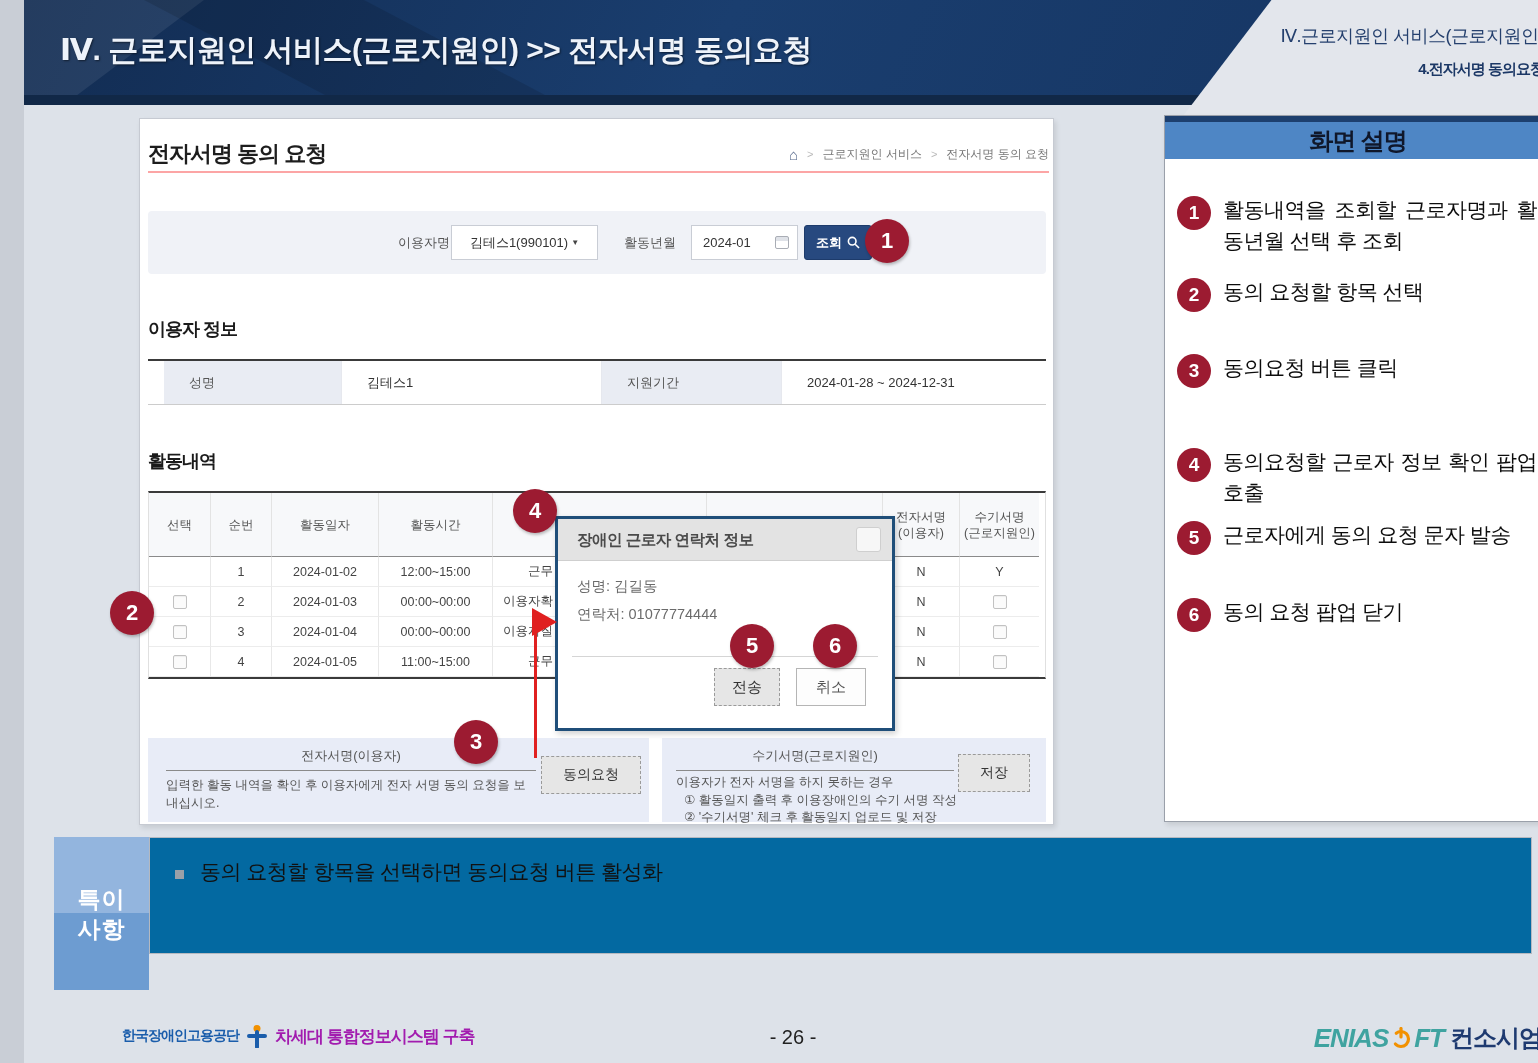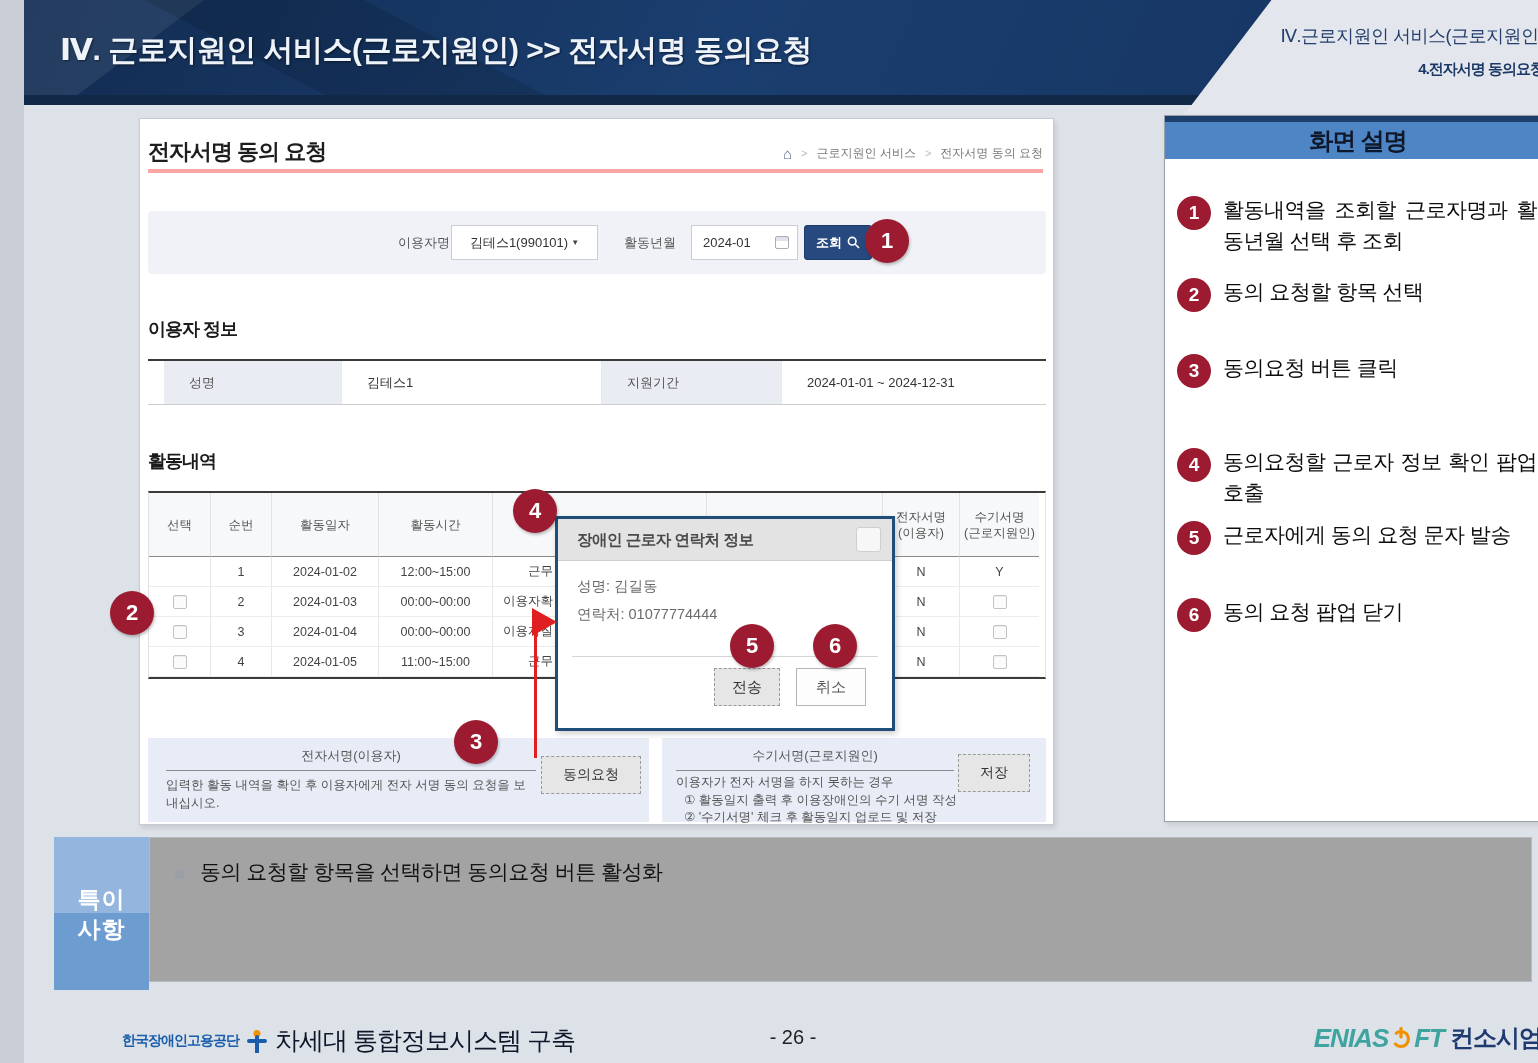--- a/index.html
+++ b/index.html
@@ -17,22 +17,22 @@
   .hdr-strip { position:absolute; left:0; top:95px; width:1538px; height:10px; background:#112847; }
   .slide-title { position:absolute; left:36px; top:30px; color:#eef3fa; font-size:30px; font-weight:bold; letter-spacing:-0.5px; text-shadow:1px 1px 2px rgba(0,0,0,0.5); }
   .hdr-corner { position:absolute; right:0; top:0; width:398px; height:115px; background:#e3e6ec;
     clip-path:polygon(27% 0,100% 0,100% 100%,5% 100%); }
   .corner-l1 { position:absolute; right:18px; top:24px; color:#25406e; font-size:18px; letter-spacing:-0.5px; }
   .corner-l2 { position:absolute; right:18px; top:60px; color:#1c3866; font-size:15px; font-weight:800; letter-spacing:-1px; }
 
   
   .shot { position:absolute; left:115px; top:118px; width:915px; height:707px; background:#fff;
     border:1px solid #c6cad2; box-shadow:2px 3px 5px rgba(0,0,0,0.10); }
-  .page-head { position:absolute; left:8px; right:10px; top:18px; height:36px; border-bottom:4px solid #fca5a5;
-    display:flex; justify-content:space-between; }
+  .page-head { position:absolute; left:8px; right:4px; top:18px; height:36px; border-bottom:2px solid #fca5a5;
+    display:flex; align-items:center; justify-content:space-between; }
   .page-title { font-size:22px; font-weight:bold; color:#1d1d1d; letter-spacing:-1px; }
   .breadcrumb { display:flex; align-items:center; gap:9px; font-size:12px; color:#777; }
   .bc-home { color:#55688b; font-size:15px; line-height:1; }
   .bc-sep { color:#b9b9b9; font-size:11px; }
 
   .searchbar { position:absolute; left:8px; top:92px; width:898px; height:63px; background:#f0f2f7; border-radius:4px; }
   .sb-label { position:absolute; top:23px; font-size:13px; color:#555; }
   .sb-lab1 { left:250px; }
   .sb-lab2 { left:476px; }
   .sb-select { position:absolute; left:303px; top:14px; width:147px; height:35px; background:#fff; border:1px solid #c9cdd5;
@@ -117,28 +117,28 @@
   .sb-item { position:absolute; left:12px; right:14px; display:flex; gap:12px; align-items:flex-start; }
   .sb-badge { flex:0 0 34px; width:34px; height:34px; border-radius:50%; background:#9c1b31; color:#fff; font-size:19px; font-weight:bold;
     display:flex; align-items:center; justify-content:center; margin-top:2px; }
   .sb-text { font-size:21px; color:#0c0c0c; line-height:31px; letter-spacing:-0.5px; text-align:justify; }
   .it1 { top:78px; } .it2 { top:160px; } .it3 { top:236px; } .it4 { top:330px; } .it5 { top:403px; } .it6 { top:480px; }
 
   
   .notes-label { position:absolute; left:30px; top:837px; width:95px; height:153px;
     background:linear-gradient(#93b5de 0 50%,#6d9cd1 50% 100%);
     display:flex; flex-direction:column; align-items:center; justify-content:center; color:#fff; font-size:23px; font-weight:bold; line-height:30px; letter-spacing:1px; }
-  .notes-body { position:absolute; left:125px; top:837px; width:1383px; height:145px; background:#a3a3a3; border:1px solid #b5b9c0; }
+  .notes-body { position:absolute; left:125px; top:837px; width:1383px; height:117px; background:#0369a1; border:1px solid #b5b9c0; }
   .notes-bullet { position:absolute; left:25px; top:32px; width:9px; height:9px; background:#9aa0a8; }
   .notes-text { position:absolute; left:50px; top:20px; font-size:21px; color:#111; letter-spacing:-0.5px; }
 
   
   .footer-left { position:absolute; left:98px; top:1024px; display:flex; align-items:center; gap:8px; }
   .org-name { font-size:14px; font-weight:bold; color:#1a5dab; letter-spacing:-1px; }
-  .project-name { font-size:25px; font-weight:normal; color:#0f172a; letter-spacing:-1px; }
+  .project-name { font-size:17px; font-weight:bold; color:#a21caf; letter-spacing:-1px; }
   .page-num { position:absolute; left:0; right:0; top:1026px; text-align:center; font-size:20px; color:#222; }
   .footer-right { position:absolute; right:20px; top:1022px; display:flex; align-items:center; gap:2px; }
   .logo-en { font-size:26px; font-weight:bold; color:#3fa3a0; letter-spacing:-1px; font-style:italic; }
   .logo-kr { font-size:24px; font-weight:bold; color:#1e3a70; letter-spacing:-1px; margin-left:4px; }
 </style>
 </head>
 <body>
 
 <div class="slide">
 
@@ -183,21 +183,21 @@
             <line x1="8.2" y1="8.2" x2="12" y2="12" stroke="#fff" stroke-width="1.6"></line>
           </svg>
       </div>
     </div>
 
     <div class="sec-heading h-user">이용자 정보</div>
     <div class="info-table">
       <div class="info-cell info-label">성명</div>
       <div class="info-cell info-value">김테스1</div>
       <div class="info-cell info-label">지원기간</div>
-      <div class="info-cell info-value">2024-01-01 ~ 2024-12-31</div>
+      <div class="info-cell info-value">2024-01-28 ~ 2024-12-31</div>
     </div>
 
     <div class="sec-heading h-act">활동내역</div>
     <div class="act-table">
       <div class="ath">선택</div>
       <div class="ath">순번</div>
       <div class="ath">활동일자</div>
       <div class="ath">활동시간</div>
       <div class="ath"></div>
       <div class="ath"></div>

